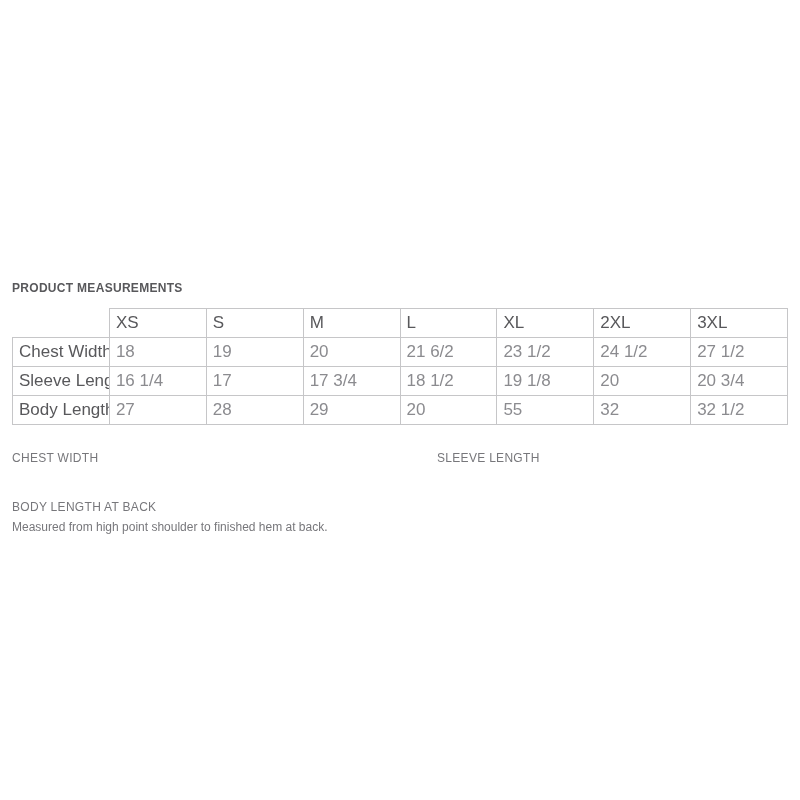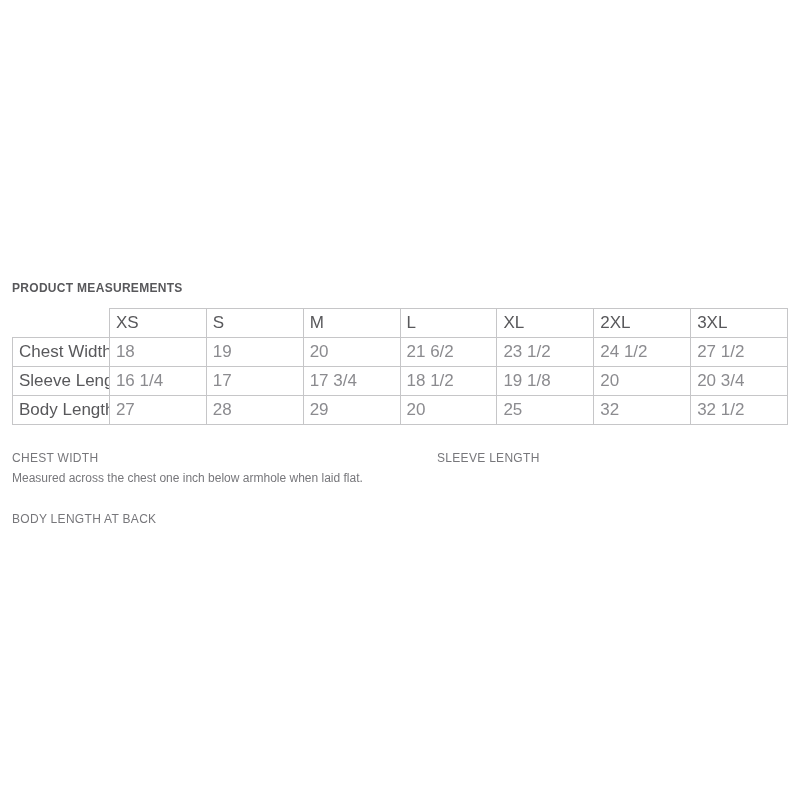--- a/index.html
+++ b/index.html
@@ -127,34 +127,34 @@
           <td class="cell-value">19 1/8</td>
           <td class="cell-value">20</td>
           <td class="cell-value">20 3/4</td>
         </tr>
         <tr>
           <td class="row-label">Body Length at Back</td>
           <td class="cell-value">27</td>
           <td class="cell-value">28</td>
           <td class="cell-value">29</td>
           <td class="cell-value">20</td>
-          <td class="cell-value">25</td>
+          <td class="cell-value">55</td>
           <td class="cell-value">32</td>
           <td class="cell-value">32 1/2</td>
         </tr>
       </tbody>
     </table>
 
     <div class="defs">
       <div class="def">
         <div class="def-heading">CHEST WIDTH</div>
-        <div class="def-desc">Measured across the chest one inch below armhole when laid flat.</div>
       </div>
       <div class="def">
         <div class="def-heading">SLEEVE LENGTH</div>
       </div>
       <div class="def">
         <div class="def-heading">BODY LENGTH AT BACK</div>
+        <div class="def-desc">Measured from high point shoulder to finished hem at back.</div>
       </div>
     </div>
 
   </div>
 </div>
 
 </body></html>

